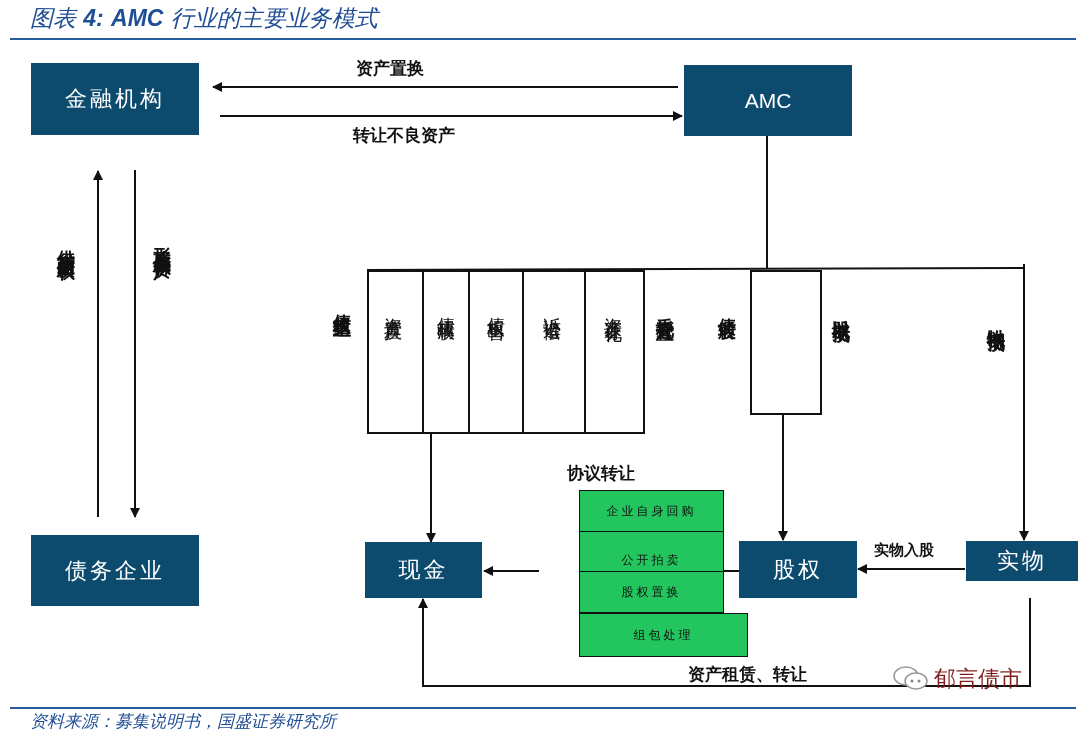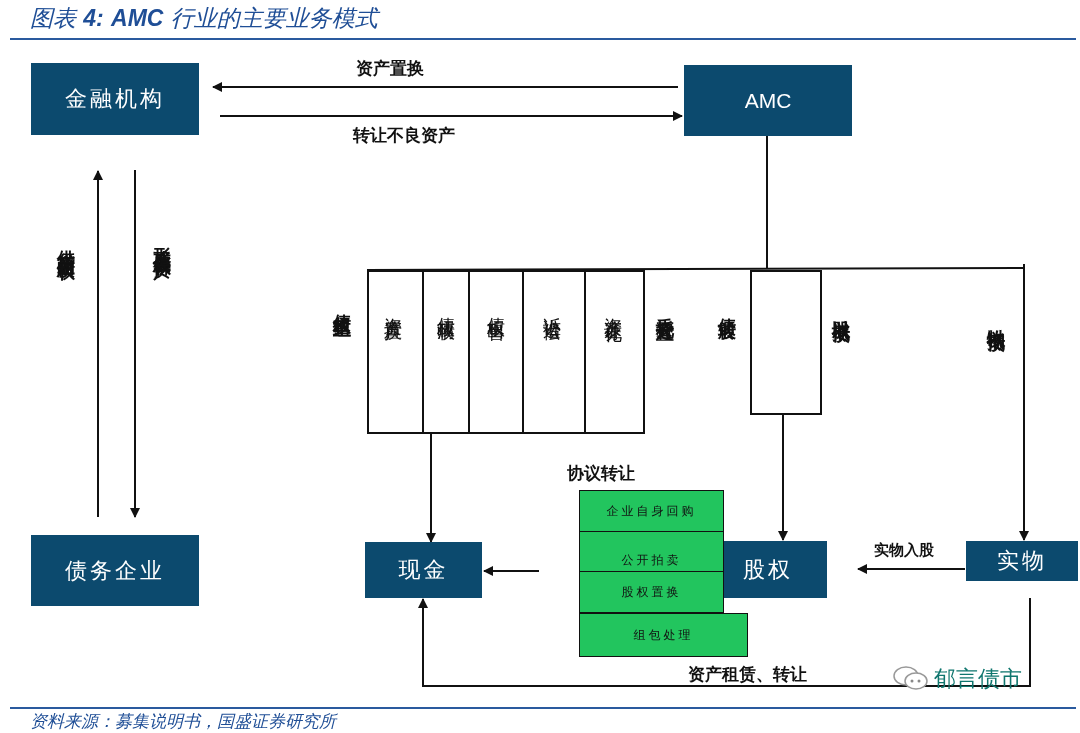--- a/index.html
+++ b/index.html
@@ -13,21 +13,21 @@
          justify-content:center; font-size:22px; letter-spacing:3px; font-family:"DejaVu Sans", sans-serif; }
   .box.amc { font-family:"Liberation Sans", sans-serif; font-size:21px; letter-spacing:0; }
   .lbl { position:absolute; font-size:17px; font-weight:bold; white-space:nowrap; }
   .vlbl { position:absolute; font-size:18px; font-weight:bold; writing-mode:vertical-rl;
           text-orientation:upright; letter-spacing:2px; line-height:1; }
   .vlbl.light { font-weight:normal; }
   .cell { position:absolute; border:1.5px solid #111; background:#22c55e; display:flex;
           align-items:center; justify-content:center; font-size:12px; letter-spacing:3px; box-sizing:border-box;margin-left:40px; }
   svg { position:absolute; left:0; top:0; }
   .source { position:absolute; left:30px; top:710px; font-size:17px; font-style:italic; color:#1f4e96; }
-  .watermark { position:absolute; left:892px; top:664px; font-size:22px; color:#0f766e;
+  .watermark { position:absolute; left:892px; top:664px; font-size:22px; color:#7f1d1d;
                font-family:"DejaVu Sans", sans-serif; display:flex; align-items:center; gap:4px; }
   .wm-icon { width:38px; height:26px; position:relative; }
 </style>
 </head>
 <body>
 
 <div class="title">
   <span>图表</span>
   <b>4:</b>
   <b>AMC</b>
@@ -76,21 +76,21 @@
     <line x1="523" y1="271" x2="523" y2="433"></line>
     <line x1="585" y1="271" x2="585" y2="433"></line>
     <rect x="751" y="271" width="70" height="143"></rect>
   </g>
 </svg>
 
 <div class="box" style="left:31px;top:63px;width:168px;height:72px;">金融机构</div>
 <div class="box amc" style="left:684px;top:65px;width:168px;height:71px;">AMC</div>
 <div class="box" style="left:31px;top:535px;width:168px;height:71px;">债务企业</div>
 <div class="box" style="left:365px;top:542px;width:117px;height:56px;">现金</div>
-<div class="box" style="left:709px;top:541px;width:118px;height:57px;">股权</div>
+<div class="box" style="left:739px;top:541px;width:118px;height:57px;">股权</div>
 <div class="box" style="left:966px;top:541px;width:112px;height:40px;">实物</div>
 
 <div class="lbl" style="left:356px;top:57px;">资产置换</div>
 <div class="lbl" style="left:353px;top:124px;">转让不良资产</div>
 
 <div class="vlbl" style="left:57px;top:236px;">借贷产生的债权</div>
 <div class="vlbl" style="left:153px;top:233px;">形成不良债权资产</div>
 
 <div class="vlbl" style="left:333px;top:300px;">债权重组</div>
 <div class="vlbl light" style="left:384px;top:303px;">资产置换</div>

